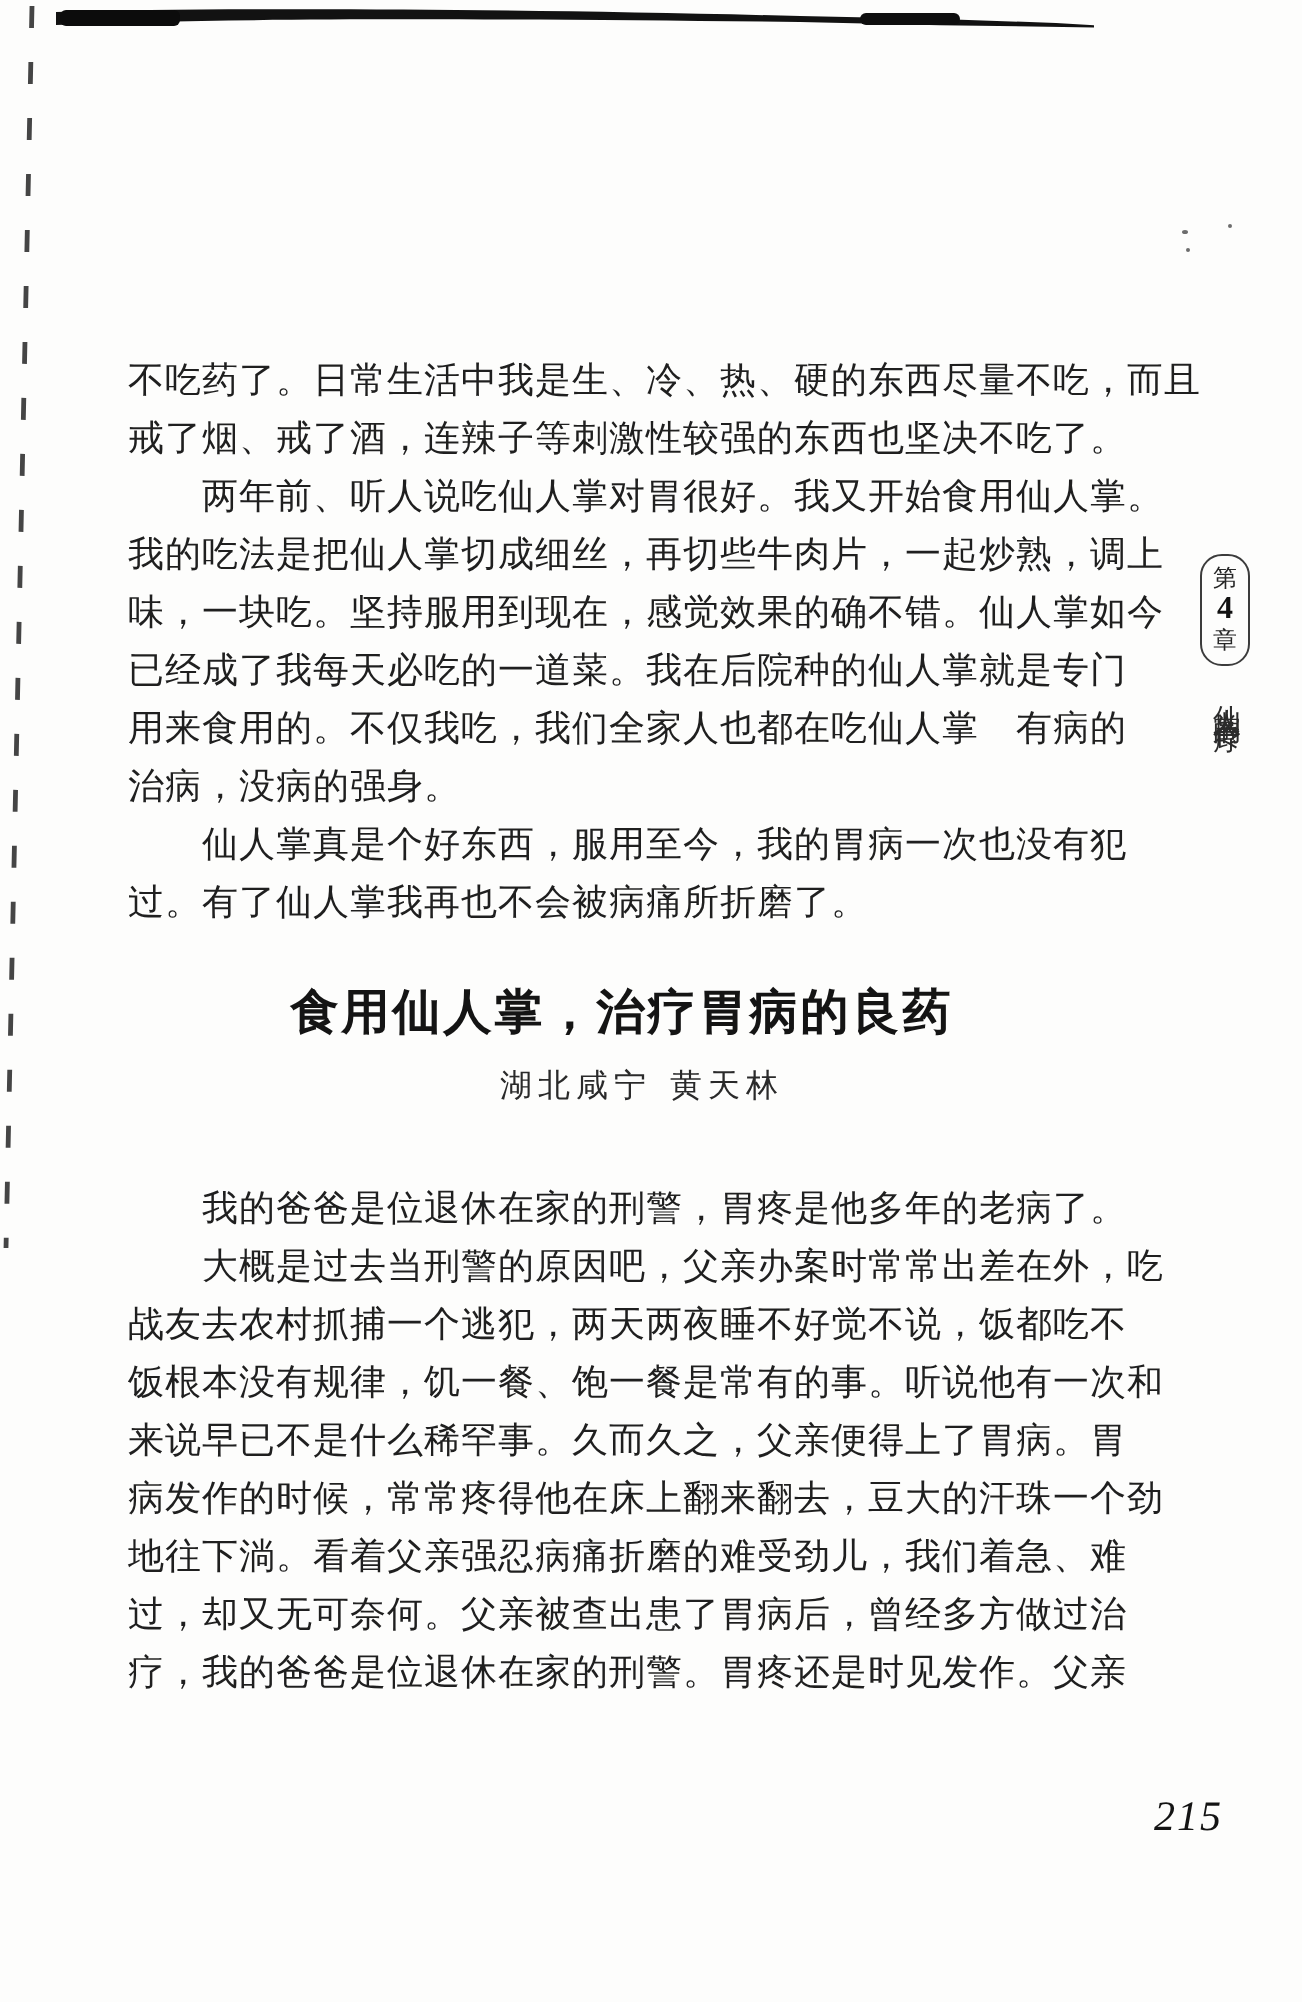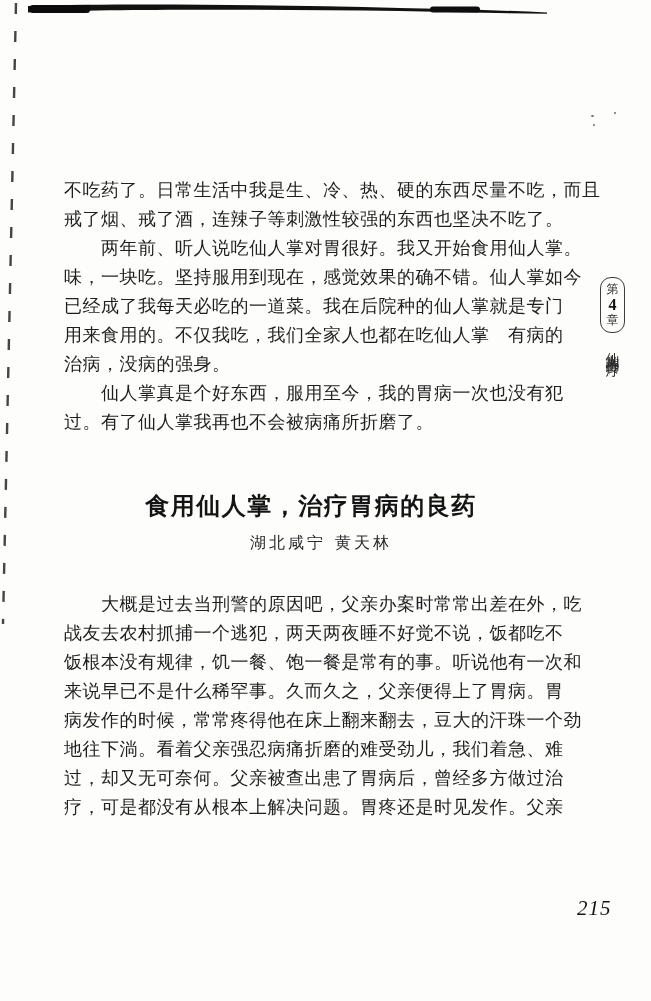--- a/index.html
+++ b/index.html
@@ -119,43 +119,45 @@
   </svg>
 
   <span class="speck" style="left:591px;top:115px;width:3px;height:2px"></span>
   <span class="speck" style="left:614px;top:112px;width:2px;height:2px"></span>
   <span class="speck" style="left:593px;top:124px;width:2px;height:2px"></span>
 
   <div class="text-col" style="top:176px">
     <div class="tline">不吃药了。日常生活中我是生、冷、热、硬的东西尽量不吃，而且</div>
     <div class="tline">戒了烟、戒了酒，连辣子等刺激性较强的东西也坚决不吃了。</div>
     <div class="tline indent">两年前、听人说吃仙人掌对胃很好。我又开始食用仙人掌。</div>
+    <div class="tline">我的吃法是把仙人掌切成细丝，再切些牛肉片，一起炒熟，调上</div>
     <div class="tline">味，一块吃。坚持服用到现在，感觉效果的确不错。仙人掌如今</div>
     <div class="tline">已经成了我每天必吃的一道菜。我在后院种的仙人掌就是专门</div>
     <div class="tline">用来食用的。不仅我吃，我们全家人也都在吃仙人掌　有病的</div>
     <div class="tline">治病，没病的强身。</div>
     <div class="tline indent">仙人掌真是个好东西，服用至今，我的胃病一次也没有犯</div>
     <div class="tline">过。有了仙人掌我再也不会被病痛所折磨了。</div>
   </div>
 
   <h1 class="article-title">食用仙人掌，治疗胃病的良药</h1>
 
   <div class="byline">
     <span class="location">湖北咸宁</span><span class="author">黄天林</span>
   </div>
 
   <div class="text-col" style="top:590px">
+    <div class="tline indent">我的爸爸是位退休在家的刑警，胃疼是他多年的老病了。</div>
     <div class="tline indent">大概是过去当刑警的原因吧，父亲办案时常常出差在外，吃</div>
     <div class="tline">战友去农村抓捕一个逃犯，两天两夜睡不好觉不说，饭都吃不</div>
     <div class="tline">饭根本没有规律，饥一餐、饱一餐是常有的事。听说他有一次和</div>
     <div class="tline">来说早已不是什么稀罕事。久而久之，父亲便得上了胃病。胃</div>
     <div class="tline">病发作的时候，常常疼得他在床上翻来翻去，豆大的汗珠一个劲</div>
     <div class="tline">地往下淌。看着父亲强忍病痛折磨的难受劲儿，我们着急、难</div>
     <div class="tline">过，却又无可奈何。父亲被查出患了胃病后，曾经多方做过治</div>
-    <div class="tline">疗，可是都没有从根本上解决问题。胃疼还是时见发作。父亲</div>
+    <div class="tline">疗，我的爸爸是位退休在家的刑警。胃疼还是时见发作。父亲</div>
   </div>
 
   <div class="chapter-stamp">
     <span class="st-char">第</span>
     <span class="st-num">4</span>
     <span class="st-char">章</span>
   </div>
   <div class="chapter-title-vertical">仙人掌的食疗</div>
 
   <div class="page-number">215</div>

